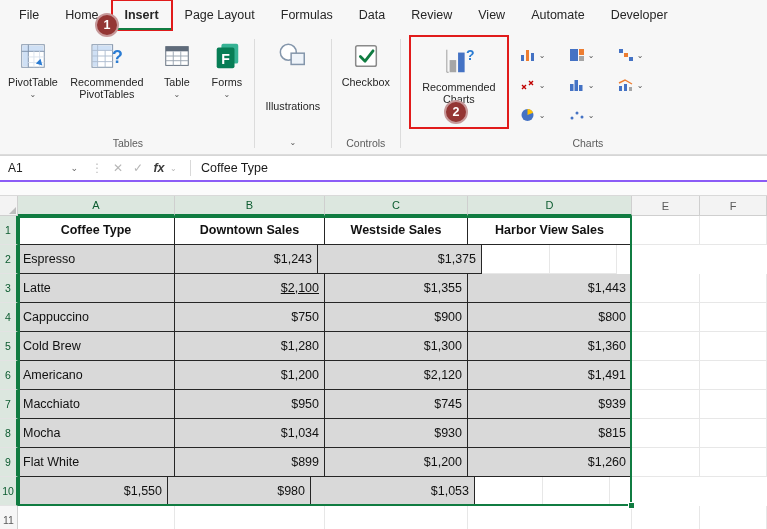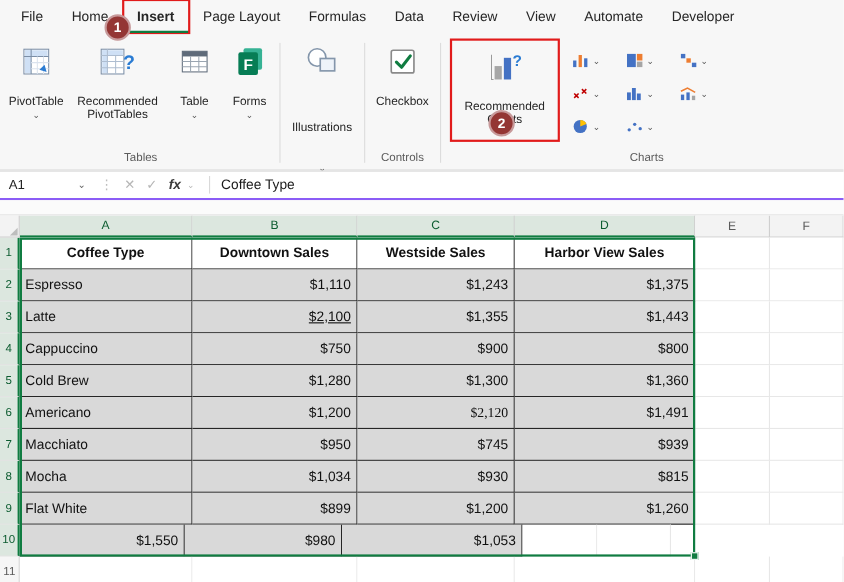--- a/index.html
+++ b/index.html
@@ -22,21 +22,21 @@
 
   
   .ribbon{position:absolute;top:31px;left:0;right:0;height:124px;background:var(--ribbon-bg);
           border-bottom:1px solid #dcdcdc;display:flex;padding:2px 2px 0 4px;}
   .rgroup{display:flex;flex-direction:column;}
   .rbuttons{flex:1;display:flex;align-items:flex-start;}
   .glabel{height:18px;font-size:10.5px;color:#5c5c5c;text-align:center;line-height:15px;}
   .vsep{width:1px;background:#dcdcdc;margin:6px 2px;}
   .bigbtn{display:flex;flex-direction:column;align-items:center;padding:5px 4px 2px 4px;min-width:50px;cursor:pointer;}
   .bicon{height:36px;display:flex;align-items:center;justify-content:center;}
-  .blabel{font-size:10.8px;color:#262626;text-align:center;line-height:12px;margin-top:12px;max-width:82px;}
+  .blabel{font-size:10.8px;color:#262626;text-align:center;line-height:12px;margin-top:2px;max-width:82px;}
   .bchev{font-size:8px;color:#555;line-height:9px;margin-top:2px;}
   .redbox{border:2px solid var(--red);margin:2px 0 0 6px;padding:1px 2px;height:94px;display:flex;align-items:flex-start;}
   .minigrid{display:grid;grid-template-columns:repeat(3,49px);grid-auto-rows:30px;align-content:start;padding-top:7px;margin-left:8px;}
   .mini{display:flex;align-items:center;gap:3px;padding:2px 3px;cursor:pointer;}
   .mchev{font-size:8px;color:#555;}
   .charts-label{margin-left:8px;}
 
   
   .badge{position:absolute;width:24px;height:24px;border-radius:50%;background:var(--badge);
          border:2px solid #c7999a;color:#fff;font-size:12.5px;font-weight:700;
@@ -311,21 +311,20 @@
           <div class="cell data hdr" style="width: 157px;">Coffee Type</div>
           <div class="cell data hdr" style="width: 150px;">Downtown Sales</div>
           <div class="cell data hdr" style="width: 143px;">Westside Sales</div>
           <div class="cell data hdr" style="width: 164px;">Harbor View Sales</div>
           <div class="cell empty" style="width: 68px;"></div>
           <div class="cell empty" style="width: 67px;"></div>
         </div>
         <div class="grid-row">
           <div class="rn sel" style="width: 18px;">2</div>
           <div class="cell data" style="width: 157px;">Espresso</div>
-          <div class="cell data num" style="width: 150px;">$1,110</div>
           <div class="cell data num" style="width: 143px;">$1,243</div>
           <div class="cell data num" style="width: 164px;">$1,375</div>
           <div class="cell empty" style="width: 68px;"></div>
           <div class="cell empty" style="width: 67px;"></div>
         </div>
         <div class="grid-row">
           <div class="rn sel" style="width: 18px;">3</div>
           <div class="cell data" style="width: 157px;">Latte</div>
           <div class="cell data num" style="width: 150px; text-decoration: underline;">$2,100</div>
           <div class="cell data num" style="width: 143px;">$1,355</div>
@@ -348,21 +347,21 @@
           <div class="cell data num" style="width: 150px;">$1,280</div>
           <div class="cell data num" style="width: 143px;">$1,300</div>
           <div class="cell data num" style="width: 164px;">$1,360</div>
           <div class="cell empty" style="width: 68px;"></div>
           <div class="cell empty" style="width: 67px;"></div>
         </div>
         <div class="grid-row">
           <div class="rn sel" style="width: 18px;">6</div>
           <div class="cell data" style="width: 157px;">Americano</div>
           <div class="cell data num" style="width: 150px;">$1,200</div>
-          <div class="cell data num" style="width: 143px; font-family: Liberation Serif, serif;">$2,120</div>
+          <div class="cell data num" style="width: 143px;">$2,120</div>
           <div class="cell data num" style="width: 164px;">$1,491</div>
           <div class="cell empty" style="width: 68px;"></div>
           <div class="cell empty" style="width: 67px;"></div>
         </div>
         <div class="grid-row">
           <div class="rn sel" style="width: 18px;">7</div>
           <div class="cell data" style="width: 157px;">Macchiato</div>
           <div class="cell data num" style="width: 150px;">$950</div>
           <div class="cell data num" style="width: 143px;">$745</div>
           <div class="cell data num" style="width: 164px;">$939</div>

